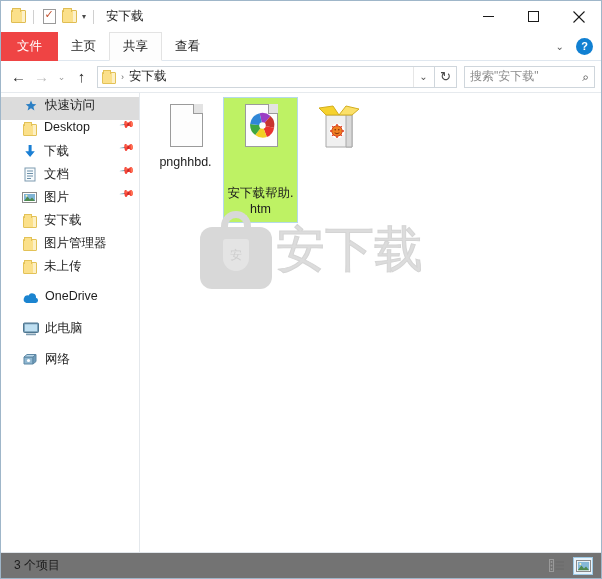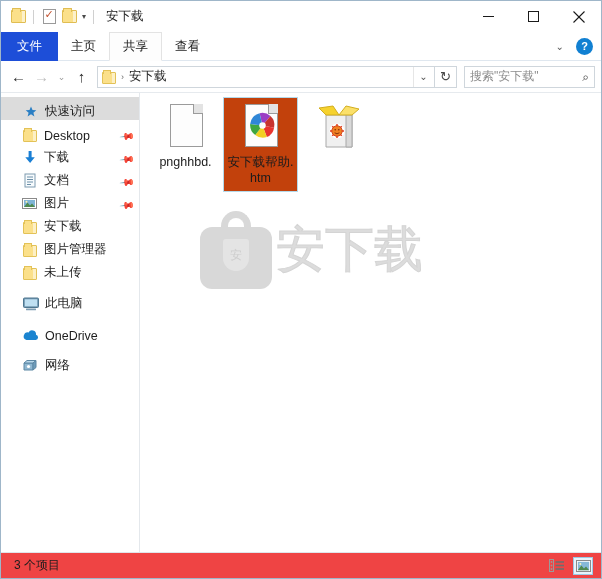--- a/index.html
+++ b/index.html
@@ -72,21 +72,21 @@
     height: 29px; flex: none; position: relative;
     background: #ffffff;
     border-bottom: 1px solid #dfe7ef;
     display: flex; align-items: stretch;
   }
   .tab {
     display: flex; align-items: center; justify-content: center;
     font-size: 12.5px; color: #1d1d1d;
     padding: 0 13px; height: 29px; white-space: nowrap;
   }
-  .tab.file { background: #1d4ed8; color: #ffffff; padding: 12px 16px; }
+  .tab.file { background: #ef4444; color: #ffffff; padding: 12px 16px; }
   .tab.hover { background: #fdfdfd; border: 1px solid #e3e3e3; border-bottom-color: #fdfdfd; }
   #ribbon-right { margin-left: auto; display: flex; align-items: center; padding-right: 8px; gap: 9px; }
   .rib-caret { font-size: 10px; color: #5a5a5a; padding: 0 3px; }
   .help-btn {
     width: 17px; height: 17px; border-radius: 50%;
     background: #1180d2; color: #ffffff;
     font-size: 11px; font-weight: bold;
     display: flex; align-items: center; justify-content: center;
   }
 
@@ -134,21 +134,21 @@
   
   #body { flex: 1; display: flex; min-height: 0; }
 
   
   #sidebar {
     width: 139px; flex: none; background: #ffffff;
     border-right: 1px solid #e4e8ec;
     padding-top: 4px; overflow: hidden;
   }
   .nav-item {
-    height: 23px; display: flex; align-items: flex-end;
+    height: 23px; display: flex; align-items: flex-start;
     padding-left: 20px; padding-right: 4px;
     font-size: 12.5px; color: #1d1d1d; white-space: nowrap;
   }
   .nav-item.root { padding-left: 21px; }
   .nav-item.sel { background: #dcdcdc; }
   .nav-item.pad { margin-top: 8px; }
   .nav-item .ic {
     width: 17px; height: 17px; flex: none; margin-right: 6px;
     display: flex; align-items: center; justify-content: center;
   }
@@ -177,21 +177,21 @@
   #filegrid {
     position: absolute; top: 4px; left: 8px;
     display: flex; align-items: flex-start;
   }
   .fileitem {
     width: 75px; padding: 4px 2px 5px 2px;
     display: flex; flex-direction: column; align-items: center;
     border: 1px solid transparent;
   }
   .fileitem.selected {
-    background: #c2410c; border: 1px solid #b4d9ea;
+    background: #bef264; border: 1px solid #b4d9ea; gap: 31px;
   }
   .thumb { width: 48px; height: 48px; position: relative; }
   .filename {
     margin-top: 4px; font-size: 12.5px; color: #1c1c1c;
     text-align: center; line-height: 16px; word-break: break-all;
   }
 
   
   .doc-page {
     position: absolute; left: 8px; top: 2px;
@@ -240,21 +240,21 @@
   #wm-en {
     font-size: 34px; color: #dcdcdc; line-height: 32px;
     letter-spacing: 0px; margin-top: 2px;
     font-family: "Liberation Sans", sans-serif;
   }
 
   
   #statusbar {
     height: 26px; flex: none;
     border-top: 1px solid #e0e5ea;
-    background: #ef4444;
+    background: #737373;
     display: flex; align-items: center;
     padding: 0 8px 0 13px;
   }
   #status-text { font-size: 12px; color: #1d1d1d; }
   #status-views { margin-left: auto; display: flex; align-items: center; gap: 6px; }
   .viewbtn {
     width: 20px; height: 18px; display: flex;
     align-items: center; justify-content: center;
   }
   .viewbtn.active { background: #e8f3fb; border: 1px solid #9cc9e5; }
@@ -407,36 +407,36 @@
       <div class="nav-item">
         <span class="ic">
             <span class="folder-s"></span>
           </span>
         <span class="nav-label">未上传</span>
       </div>
 
 
       <div class="nav-item root pad">
         <span class="ic">
+          <svg width="17" height="12" viewBox="0 0 17 12">
+              <path d="M4.5 11 h9.2 a2.7 2.7 0 0 0 .3 -5.3 A3.9 3.9 0 0 0 6.6 3.6 A3.2 3.2 0 0 0 4.5 11 Z" fill="#1b84d0"></path>
+            </svg>
+        </span>
+        <span class="nav-label">OneDrive</span>
+      </div>
+
+      <div class="nav-item root pad">
+        <span class="ic">
           <svg width="16" height="14" viewBox="0 0 16 14">
               <rect x="0.5" y="1" width="15" height="9.5" rx="1" fill="#6f94ad" stroke="#4e7791"></rect>
               <rect x="1.8" y="2.3" width="12.4" height="7" fill="#bfe0f2"></rect>
               <rect x="3" y="11.6" width="10" height="1.6" rx="0.5" fill="#7e9db2"></rect>
             </svg>
         </span>
         <span class="nav-label">此电脑</span>
-      </div>
-
-      <div class="nav-item root pad">
-        <span class="ic">
-          <svg width="17" height="12" viewBox="0 0 17 12">
-              <path d="M4.5 11 h9.2 a2.7 2.7 0 0 0 .3 -5.3 A3.9 3.9 0 0 0 6.6 3.6 A3.2 3.2 0 0 0 4.5 11 Z" fill="#1b84d0"></path>
-            </svg>
-        </span>
-        <span class="nav-label">OneDrive</span>
       </div>
 
       <div class="nav-item root pad">
         <span class="ic">
           <svg width="16" height="14" viewBox="0 0 16 14">
               <path d="M1 4 h9 v7 h-9 Z" fill="#8fb7d1" stroke="#5d87a4"></path>
               <path d="M1 4 L4 1.5 h9 L10 4 Z" fill="#b9d8ea" stroke="#5d87a4"></path>
               <path d="M10 4 L13 1.5 v7 L10 11 Z" fill="#6f9cba" stroke="#5d87a4"></path>
               <circle cx="5.5" cy="7.5" r="1.6" fill="#ffffff"></circle>
             </svg>

